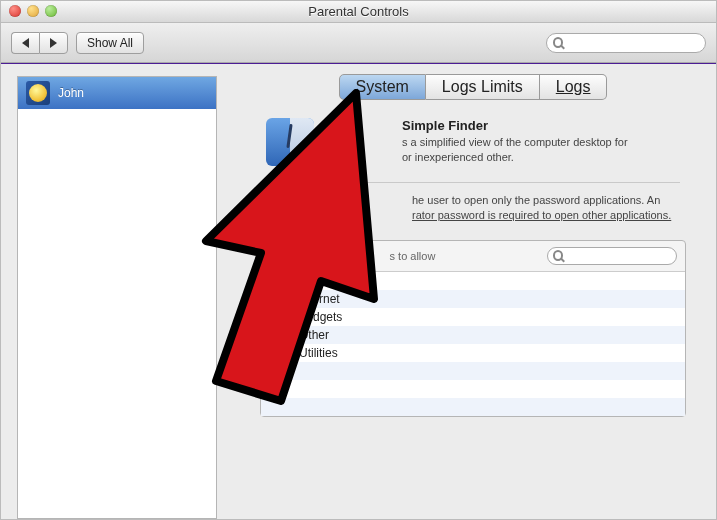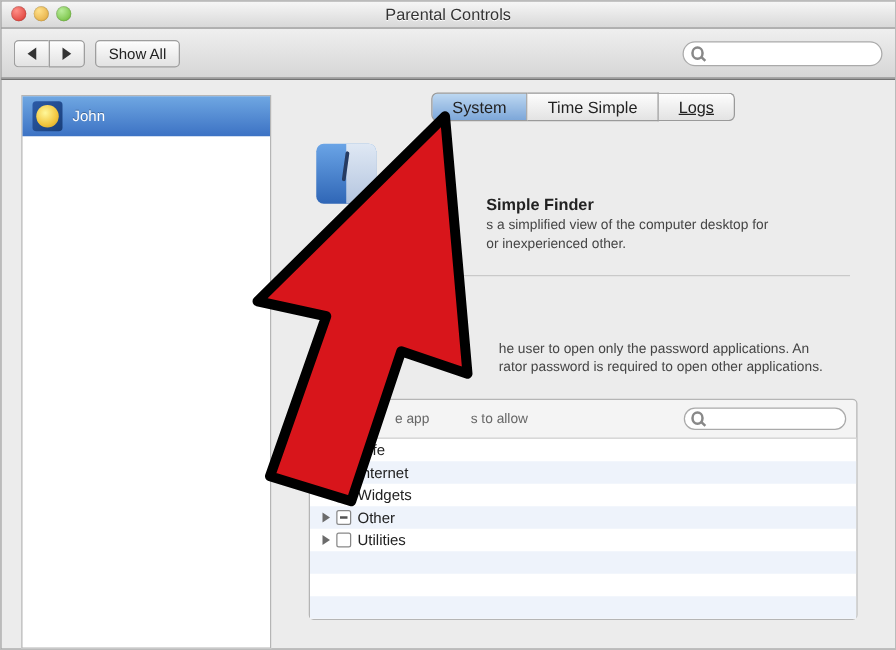--- a/index.html
+++ b/index.html
@@ -1,17 +1,17 @@
 <!DOCTYPE html>
 <html><head>
 <meta charset="utf-8">
 <style>
   * { box-sizing: border-box; }
   html, body { margin:0; padding:0; font-family: "Lucida Grande", "Helvetica Neue", Arial, sans-serif; font-size:13px; color:#222; }
-  .window { width:717px; height:520px; background:#737373; position:relative; overflow:hidden; border:1px solid #bbb; }
+  .window { width:717px; height:520px; background:#4c1d95; position:relative; overflow:hidden; border:1px solid #bbb; }
   
   
   .titlebar { height:22px; background:linear-gradient(#f7f7f7,#d8d8d8); border-bottom:1px solid #bbb; display:flex; align-items:center; position:relative; }
   .tl-buttons { position:absolute; left:8px; top:4px; display:flex; gap:6px; }
   .tl-dot { width:12px; height:12px; border-radius:50%; box-shadow:inset 0 0 1px rgba(0,0,0,0.5); }
   .tl-close{background:radial-gradient(circle at 35% 30%,#ff8f87,#d8312b);}
   .tl-min{background:radial-gradient(circle at 35% 30%,#ffe08a,#e0a437);}
   .tl-max{background:radial-gradient(circle at 35% 30%,#b9ed9b,#68b72f);}
   .title { margin:0 auto; font-size:13px; color:#333; text-shadow:0 1px 0 #fff; }
   
@@ -23,39 +23,39 @@
   .segbtn .btn:last-child{border-radius:0 4px 4px 0;}
   .arrow-tri { width:0;height:0;border-top:5px solid transparent;border-bottom:5px solid transparent; }
   .arrow-l{border-right:7px solid #333;}
   .arrow-r{border-left:7px solid #333;}
   .toolbar .search { margin-left:auto; width:160px; height:20px; border:1px solid #aaa; border-radius:10px; background:#fff; display:flex; align-items:center; padding:0 6px; }
   .mag { width:11px;height:11px;border:2px solid #888;border-radius:50%;position:relative; }
   .mag::after{content:"";position:absolute;width:5px;height:2px;background:#888;transform:rotate(45deg);bottom:-2px;right:-4px;}
   
   
   .main { position:absolute; top:63px; bottom:0; left:0; right:0; display:flex; background:#ececec;}
-  .sidebar { width:200px; background:#fff; border:1px solid #b5b5b5; margin:12px 0 0 16px; position:relative; }
+  .sidebar { width:200px; background:#fff; border:1px solid #b5b5b5; margin:12px 13px 0 16px; position:relative; }
   .user-row { display:flex; align-items:center; gap:8px; padding:4px 8px; background:linear-gradient(#6fa7e2,#3c72c4); color:#fff; font-size:12px; text-shadow:0 -1px 0 rgba(0,0,0,0.3); }
   .avatar { width:24px; height:24px; background:linear-gradient(135deg,#2b5aa6,#1a3f7a); border-radius:3px; position:relative; overflow:hidden;}
   .avatar::before{content:"";position:absolute;width:18px;height:18px;border-radius:50%;background:radial-gradient(circle at 40% 35%, #fff89a,#f2c53d 60%,#c99a20);top:3px;left:3px;}
   
   .content { flex:1; padding:0 12px 0 12px; position:relative; margin-top:10px;}
   
   
   .tabbar { display:flex; justify-content:center; margin-bottom:14px; }
-  .tab { background:linear-gradient(#fdfdfd,#e3e3e3); border:1px solid #9a9a9a; padding:3px 16px; font-size:13px; cursor:pointer; position:relative;}
+  .tab { background:linear-gradient(#fdfdfd,#e3e3e3); border:1px solid #9a9a9a; padding:3px 16px; font-size:16px; cursor:pointer; position:relative;}
   .tab:first-child{border-radius:5px 0 0 5px;}
   .tab:last-child{border-radius:0 5px 5px 0;text-decoration:underline;}
   .tab + .tab{border-left:none;}
   .tab.active{ background:linear-gradient(#bcd7f1,#7da7d9); }
   .tab.highlight{ box-shadow:0 0 0 3px #d40000 inset; z-index:2; }
   
   
   .section { display:flex; gap:10px; padding:4px 24px 10px 24px; align-items:flex-start;}
-  .sec-body{flex:1;margin-top:41px;}
+  .sec-body{flex:1;}
   .sec-title{font-weight:bold;font-size:13px;margin-bottom:2px;}
   .sec-desc{font-size:11px;color:#444;line-height:1.4;}
   .divider{height:1px;background:#c9c9c9;margin:6px 24px;}
   .finder-icon{width:48px;height:48px;background:linear-gradient(#6aa4e6,#2f66b6);border-radius:6px;flex-shrink:0;position:relative;overflow:hidden;}
   .finder-icon::before{content:"";position:absolute;right:0;top:0;width:50%;height:100%;background:linear-gradient(#dfe8f4,#b4c5df);}
   .finder-icon::after{content:"";position:absolute;left:22px;top:6px;width:3px;height:24px;background:#263b61;border-radius:2px;transform:rotate(8deg);}
   
   
   .apps-panel{ border:1px solid #b5b5b5; border-radius:4px; margin:6px 18px 0 18px; background:#f4f4f4;}
   .apps-head{ display:flex; align-items:center; padding:6px 8px; gap:8px;}
@@ -108,42 +108,42 @@
       <div class="user-row">
         <div class="avatar"></div>
         <span>John</span>
       </div>
     </div>
 
     <div class="content">
 
       <div class="tabbar">
         <div class="tab active">System</div>
-        <div class="tab">Time Simple</div>
+        <div class="tab">Logs Limits</div>
         <div class="tab">Logs</div>
       </div>
 
       <div class="section">
         <div class="finder-icon"></div>
         <div style="width:28px;"></div>
         <div class="sec-body">
           <div class="sec-title" style="padding-left:40px;">Simple Finder</div>
           <div class="sec-desc" style="padding-left:40px;">s a simplified view of the computer desktop for</div>
           <div class="sec-desc" style="padding-left:40px;">or inexperienced other.</div>
         </div>
       </div>
 
       <div class="divider"></div>
 
       <div class="section">
         <div style="width:58px;"></div>
         <div style="width:28px;"></div>
         <div class="sec-body">
           <div class="sec-desc" style="padding-left:40px;">he user to open only the password applications. An</div>
-          <div class="sec-desc" style="padding-left:40px;">rator password is required to open other applications.</div>
+          <div class="sec-desc" style="padding-left:40px;text-decoration:underline;">rator password is required to open other applications.</div>
         </div>
       </div>
 
       <div class="apps-panel">
         <div class="apps-head">
           <span class="apps-head-label" style="padding-left:60px;">e app   s to allow</span>
           <div class="apps-search">
             <div class="mag"></div>
             <input type="text" style="border: none; outline: none; width: 100%; font-size: 10px; background: transparent;" placeholder="">
           </div>

